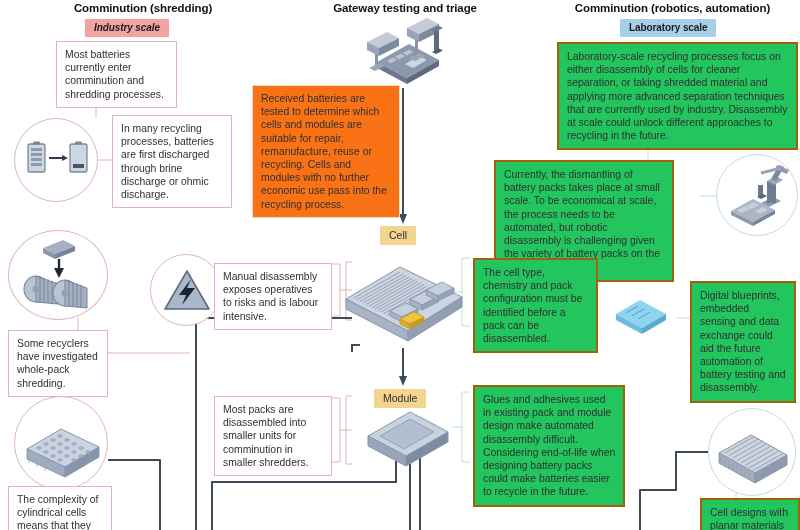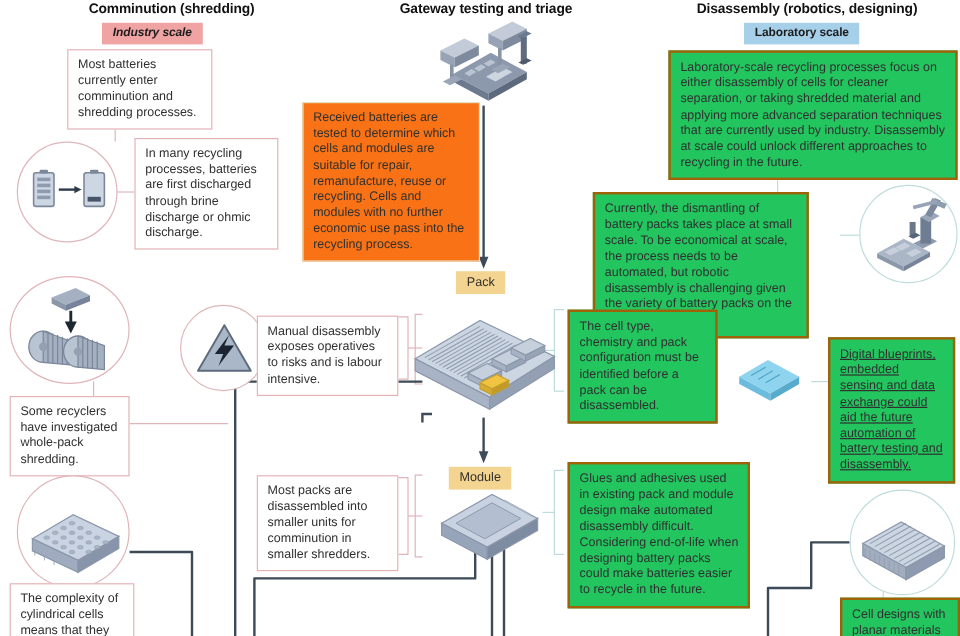--- a/index.html
+++ b/index.html
@@ -106,21 +106,21 @@
     <path d="M108,460 L160,460 L160,530" stroke="#3d4a57" stroke-width="2" fill="none" stroke-linejoin="round"></path>
 
     <path d="M60,470 L60,486" stroke="#e0b5b8" stroke-width="1"></path>
 
     <path d="M708,452 L676,452 L676,490 L640,490 L640,530" stroke="#3d4a57" stroke-width="2" fill="none" stroke-linejoin="round"></path>
     <path d="M736,488 L736,500" stroke="#bfdcdd" stroke-width="1"></path>
   </svg>
 
   <div class="abs colhead" style="left:8px;top:2px;width:270px;">Comminution  (shredding)</div>
   <div class="abs colhead" style="left:300px;top:2px;width:210px;">Gateway testing and triage</div>
-  <div class="abs colhead" style="left:545px;top:2px;width:255px;">Disassembly (robotics, designing)</div>
+  <div class="abs colhead" style="left:545px;top:2px;width:255px;">Comminution (robotics, automation)</div>
 
   <div class="abs" style="left:85px;top:19px;font-style:italic;">
     <div class="badge badge-industry">Industry scale</div>
   </div>
   <div class="abs" style="left:620px;top:19px;">
     <div class="badge badge-lab">Laboratory scale</div>
   </div>
 
   <div class="abs" style="left:347px;top:14px;width:105px;height:72px;">
     <svg viewBox="0 0 105 72" width="105" height="72">
@@ -264,21 +264,21 @@
         </g>
         <circle cx="56" cy="62" r="3.5" fill="#93a0b2"></circle>
       </g>
     </svg>
   </div>
   <div class="abs note note-pink" style="left:8px;top:330px;width:100px;">
     <span>Some recyclers have investigated whole-pack shredding.</span>
   </div>
 
   <div class="abs" style="left:380px;top:226px;">
-    <div class="tag">Pack</div>
+    <div class="tag">Cell</div>
   </div>
   <div class="abs" style="left:338px;top:253px;width:132px;height:92px;">
     <svg viewBox="0 0 132 92" width="132" height="92">
 
       <polygon points="8,46 62,14 124,44 70,78" fill="#ccd5e2" stroke="#8b97aa" stroke-width="1"></polygon>
       <polygon points="8,46 8,56 70,88 70,78" fill="#a8b4c5" stroke="#8b97aa" stroke-width="1"></polygon>
       <polygon points="70,78 70,88 124,54 124,44" fill="#93a0b3" stroke="#8b97aa" stroke-width="1"></polygon>
 
       <g stroke="#8f9bae" stroke-width="0.9" fill="none">
         <path d="M16,45 L62,19"></path>
@@ -322,21 +322,21 @@
       <polygon points="8,26 32,12 58,26 34,40" fill="#8fd4ef"></polygon>
       <polygon points="8,26 8,32 34,46 34,40" fill="#6cbcdd"></polygon>
       <polygon points="34,40 34,46 58,32 58,26" fill="#59abcd"></polygon>
       <g stroke="#4fa3c7" stroke-width="1" fill="none">
         <path d="M18,25 L30,18"></path>
           <path d="M24,28 L36,21"></path>
           <path d="M30,31 L42,24"></path>
       </g>
     </svg>
   </div>
-  <div class="abs note note-teal" style="left:690px;top:281px;width:106px;text-decoration:underline;">
+  <div class="abs note note-teal" style="left:690px;top:281px;width:106px;">
     <span>Digital blueprints, embedded sensing and data exchange could aid the future automation of battery testing and disassembly.</span>
   </div>
 
   <div class="abs" style="left:374px;top:389px;">
     <div class="tag">Module</div>
   </div>
   <div class="abs" style="left:358px;top:406px;width:100px;height:58px;">
     <svg viewBox="0 0 100 58" width="100" height="58">
       <polygon points="10,30 52,6 90,26 48,50" fill="#c9d2e0" stroke="#8b97aa" stroke-width="1"></polygon>
       <polygon points="10,30 10,40 48,60 48,50" fill="#97a5ba" stroke="#8b97aa" stroke-width="1"></polygon>

